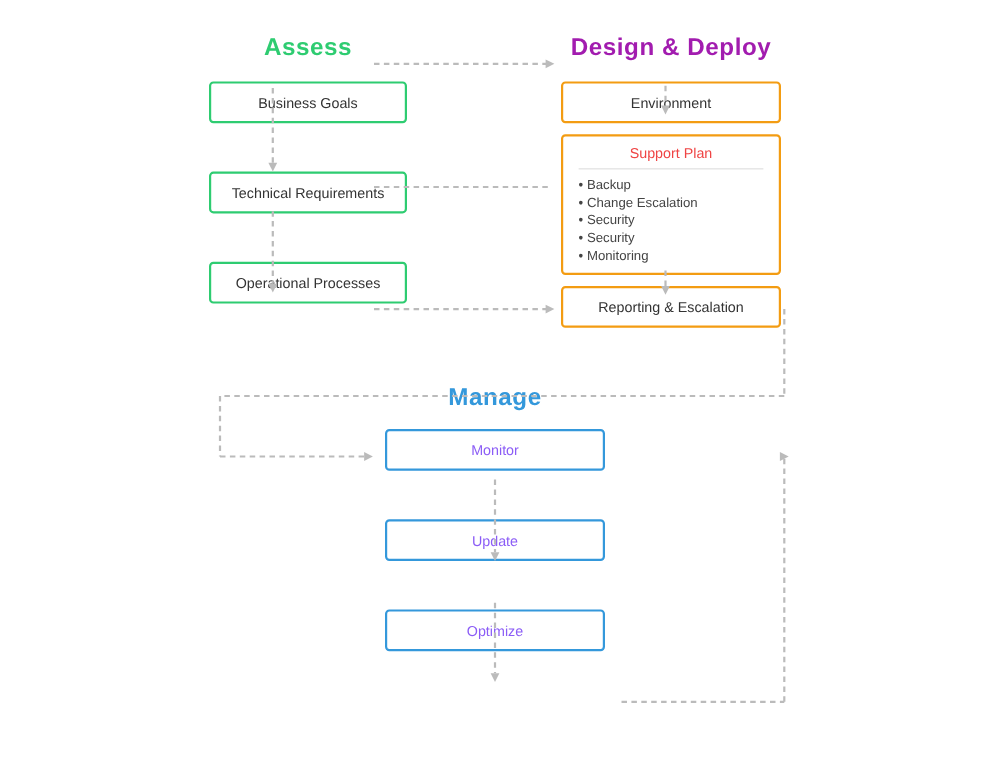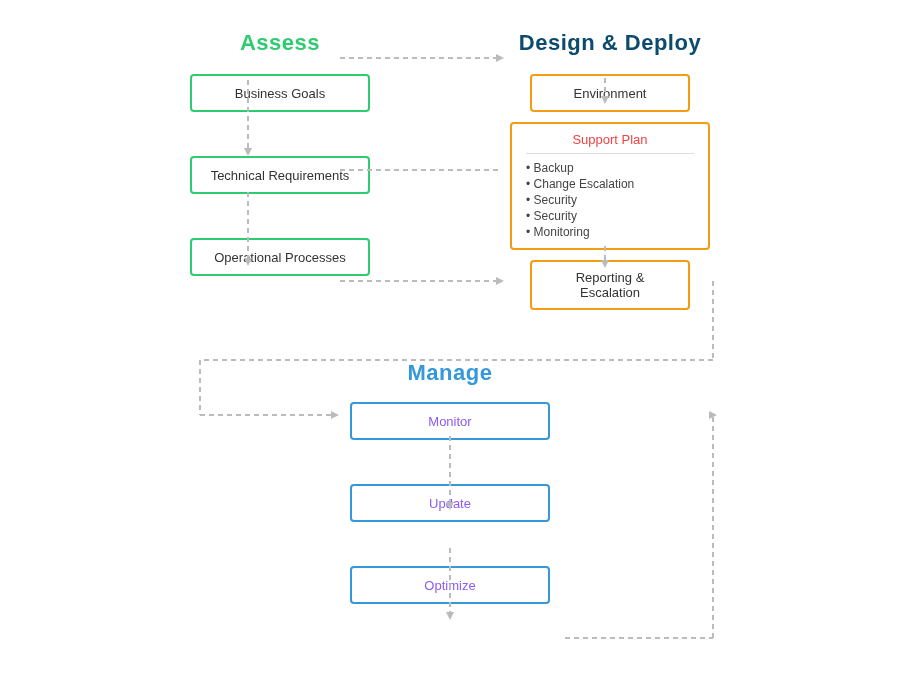--- a/index.html
+++ b/index.html
@@ -69,21 +69,21 @@
     
     .design-col {
       display: flex;
       flex-direction: column;
       align-items: center;
       gap: 0;
       width: 220px;
     }
 
     .design-title {
-      color: #0c4a6e;
+      color: #a21caf;
       font-size: 22px;
       font-weight: bold;
       margin-bottom: 18px;
       letter-spacing: 0.5px;
     }
 
     
     .box {
       display: flex;
       align-items: center;
@@ -97,21 +97,21 @@
     .box-green {
       border: 2px solid #2ecc71;
       color: #333;
       width: 180px;
       min-height: 38px;
     }
 
     .box-orange {
       border: 2px solid #f39c12;
       color: #333;
-      width: 160px;
+      width: 200px;
       min-height: 38px;
     }
 
     .box-blue {
       border: 2px solid #3498db;
       color: #8b5cf6;
       width: 200px;
       min-height: 38px;
     }
 

